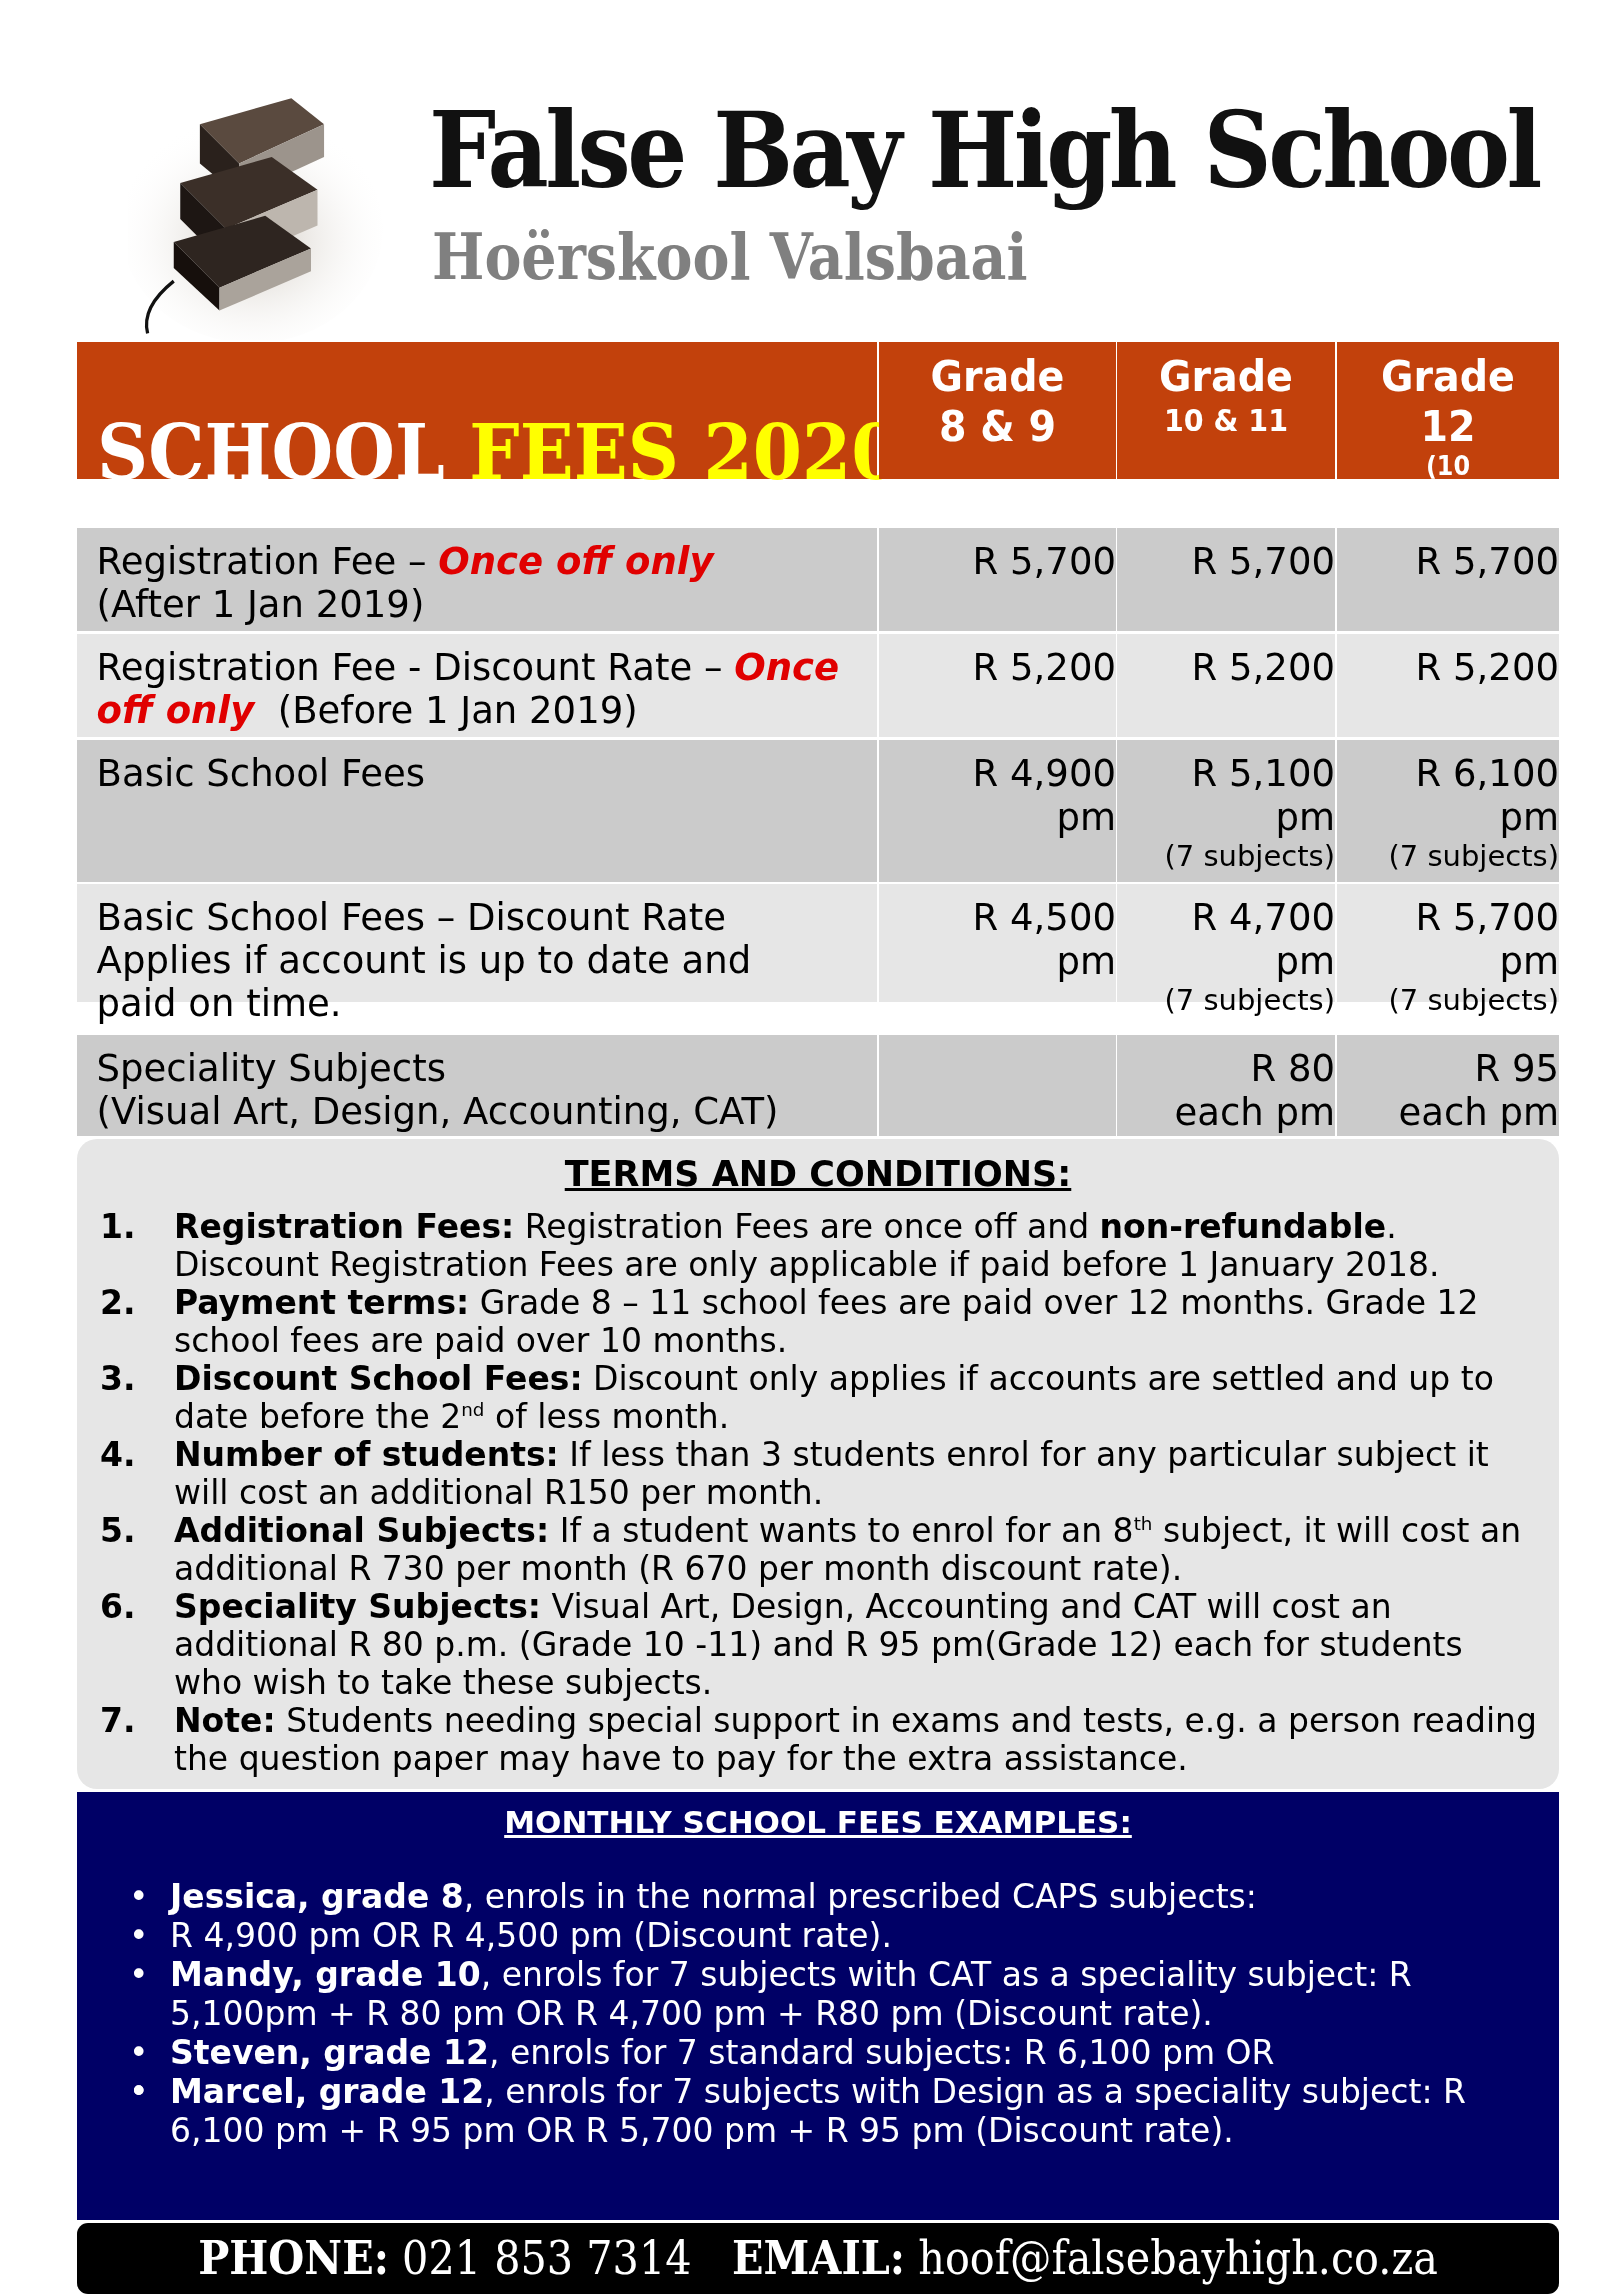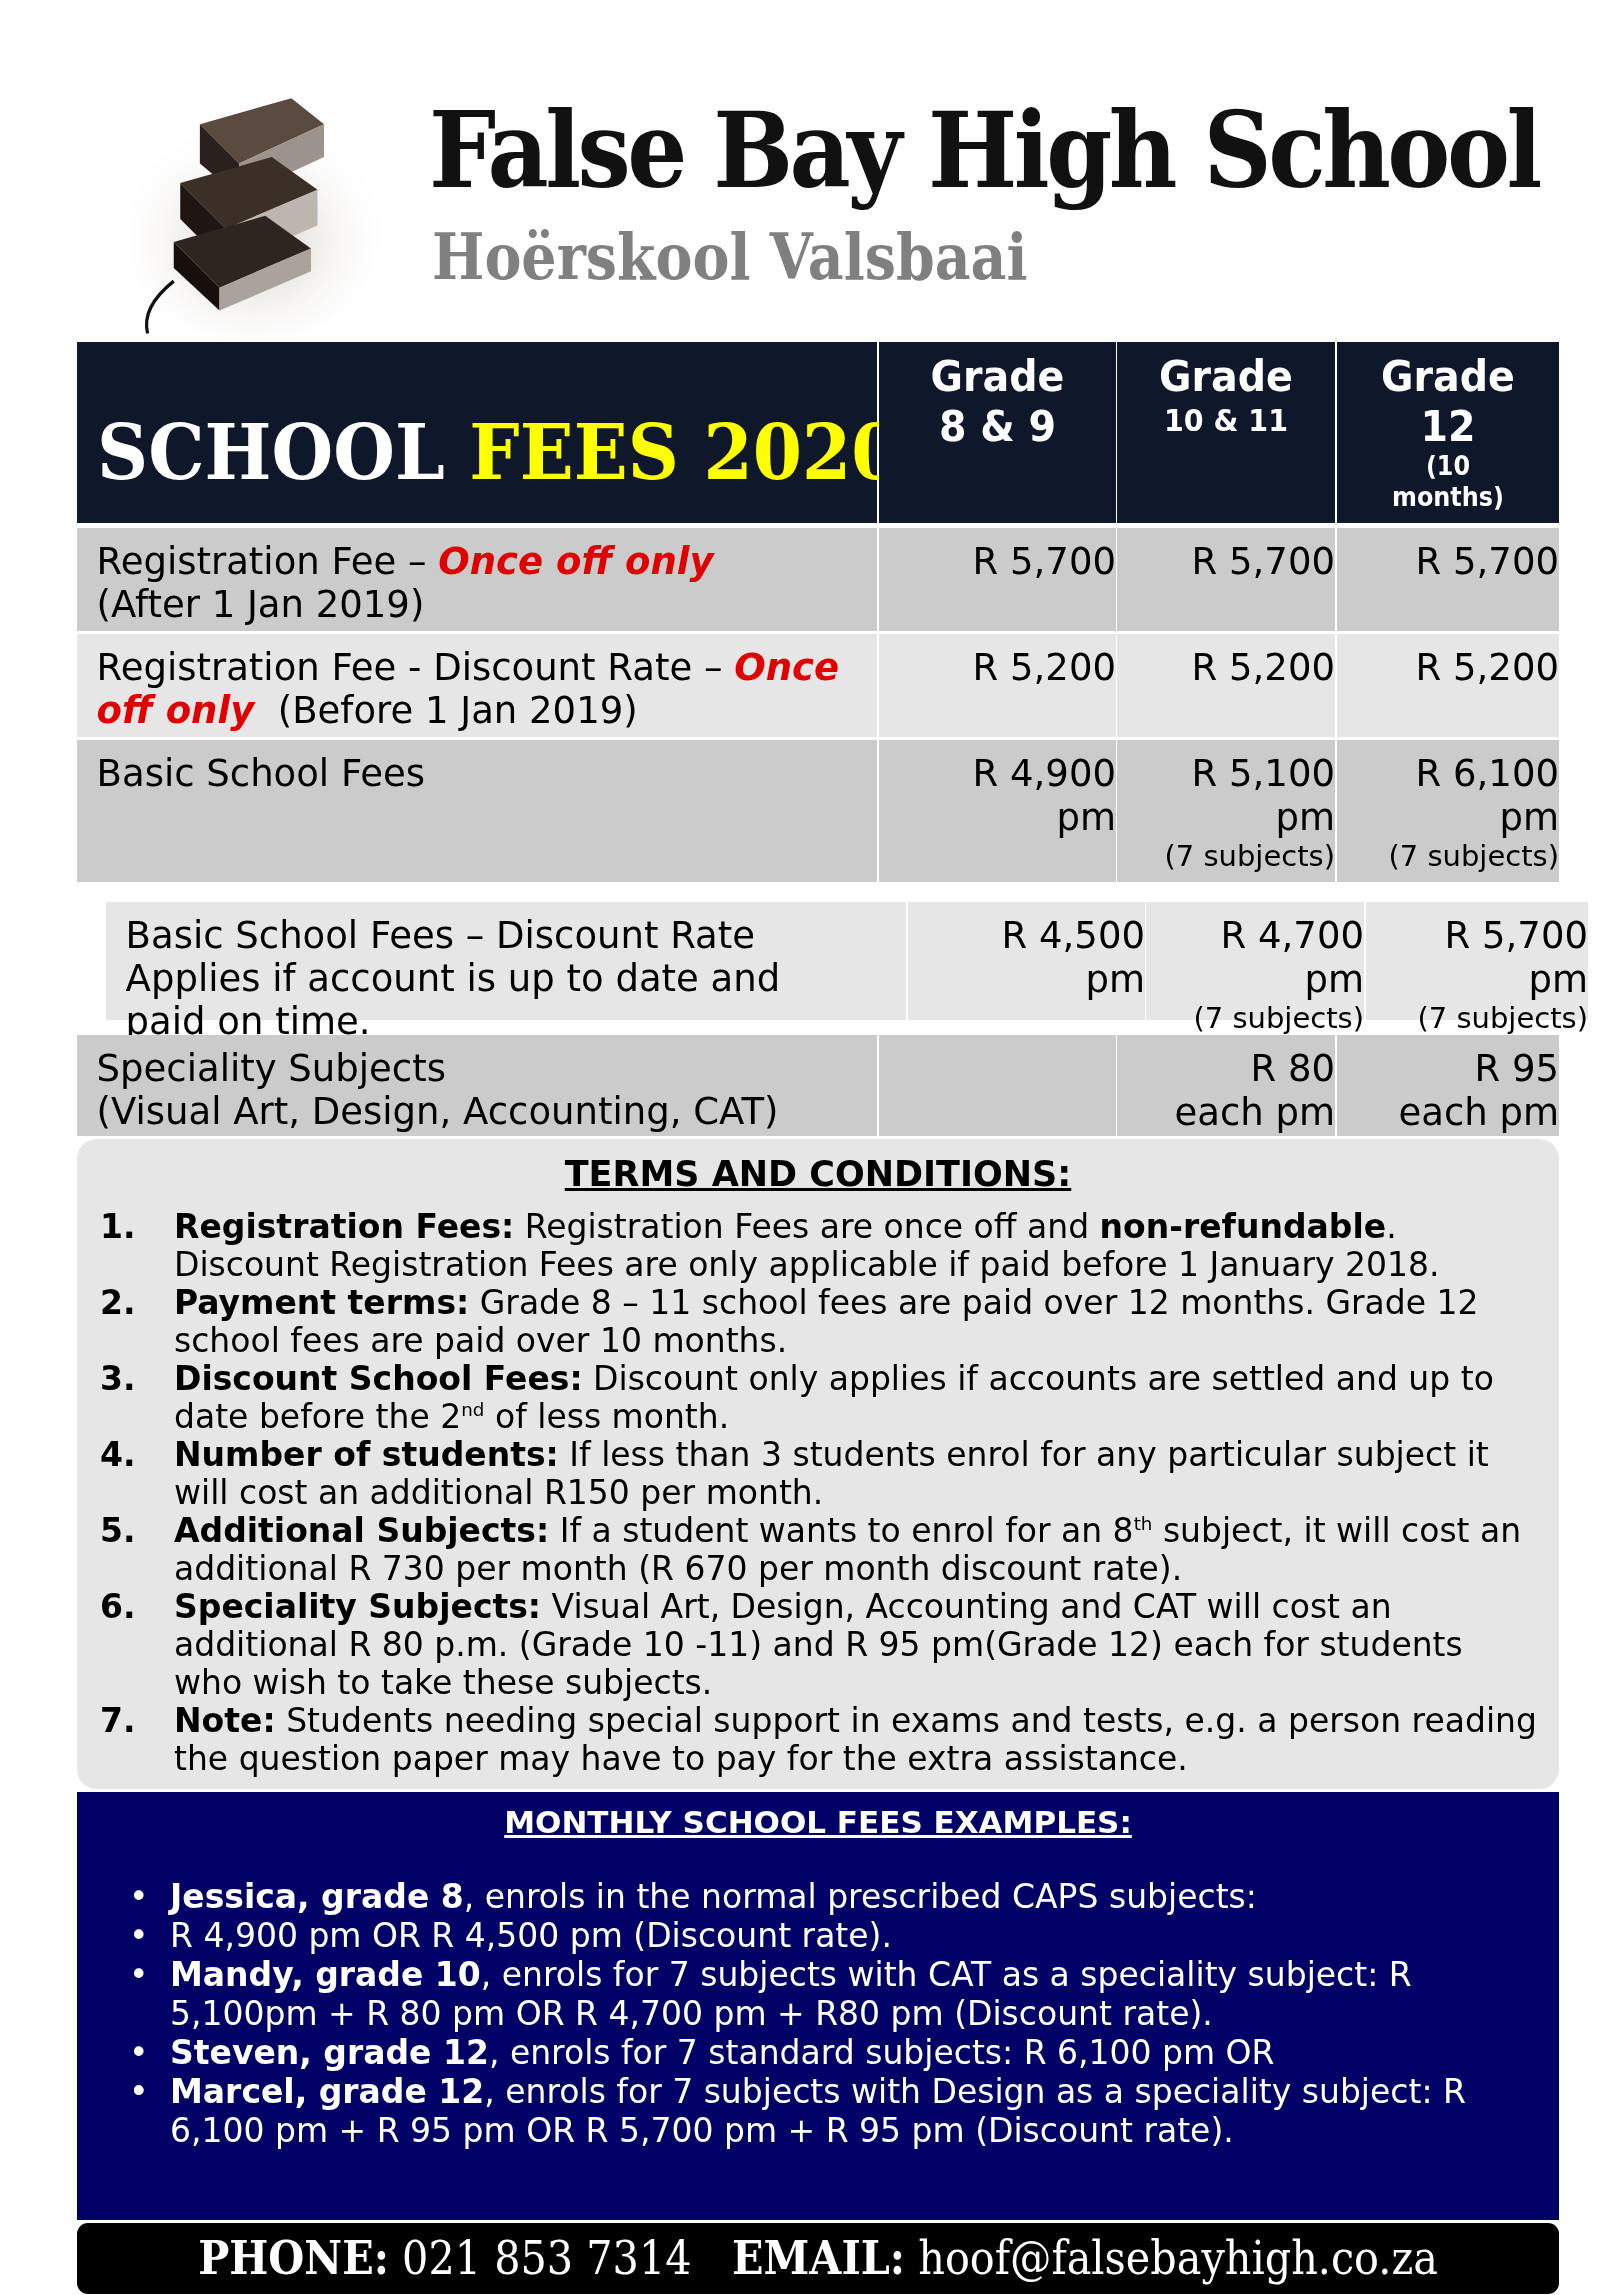--- a/index.html
+++ b/index.html
@@ -4,21 +4,21 @@
 <style>
   html, body { margin:0; padding:0; background:#fff; }
   body { width:1622px; height:2295px; position:relative; overflow:hidden; font-family:"DejaVu Sans", sans-serif; color:#000; }
   .abs { position:absolute; }
   
   .logo { left:128px; top:85px; width:281px; height:255px; }
   .title { left:429px; top:98px; font-family:"DejaVu Serif", serif; font-weight:bold; font-size:105px; letter-spacing:-3.9px; color:#111; white-space:nowrap; line-height:1; transform:scaleX(0.9); transform-origin:left top; }
   .subtitle { left:432px; top:226px; font-family:"DejaVu Serif", serif; font-weight:bold; font-size:63px; color:#808080; white-space:nowrap; line-height:1; transform:scaleX(0.88); transform-origin:left top; }
   
   .tbl { left:77px; top:342px; width:1482px; }
-  .hdr { position:absolute; top:0; height:181px; background:#0f172a; color:#fff; }
+  .hdr { position:absolute; top:0; height:137px; background:#c2410c; color:#fff; }
   .hdr.c0 { left:0; width:800px; }
   .hdr.c1 { left:802px; width:237px; }
   .hdr.c2 { left:1040px; width:218px; }
   .hdr.c3 { left:1260px; width:222px; }
   .fees-title { position:absolute; left:19.6px; top:72px; font-family:"DejaVu Serif", serif; font-weight:bold; font-size:77px; white-space:nowrap; line-height:1; transform:scaleX(0.92); transform-origin:left top; }
   .fees-title .y { color:#ffff00; }
   .gh { text-align:center; font-weight:bold; font-size:43px; line-height:50px; padding-top:9.2px; transform:scaleX(0.92); }
   .gh .small { font-size:31px; line-height:38px; display:block; }
   .gh .tiny { font-size:26px; line-height:31px; display:block; }
   .row { position:absolute; left:0; width:1482px; }
@@ -130,21 +130,21 @@
         <div>pm</div>
         <span class="sub">(7 subjects)</span>
       </div>
     <div class="cell c3 dark num">
         <div>R 6,100</div>
         <div>pm</div>
         <span class="sub">(7 subjects)</span>
       </div>
   </div>
 
-  <div class="row" style="top:560px;height:118px;margin-left:29px;">
+  <div class="row" style="top:542px;height:118px;">
     <div class="cell c0 light">
         <div>Basic School Fees – Discount Rate</div>
         <div>Applies if account is up to date and</div>
         <div>paid on time.</div>
       </div>
     <div class="cell c1 light num">
         <div>R 4,500</div>
         <div>pm</div>
       </div>
     <div class="cell c2 light num">

